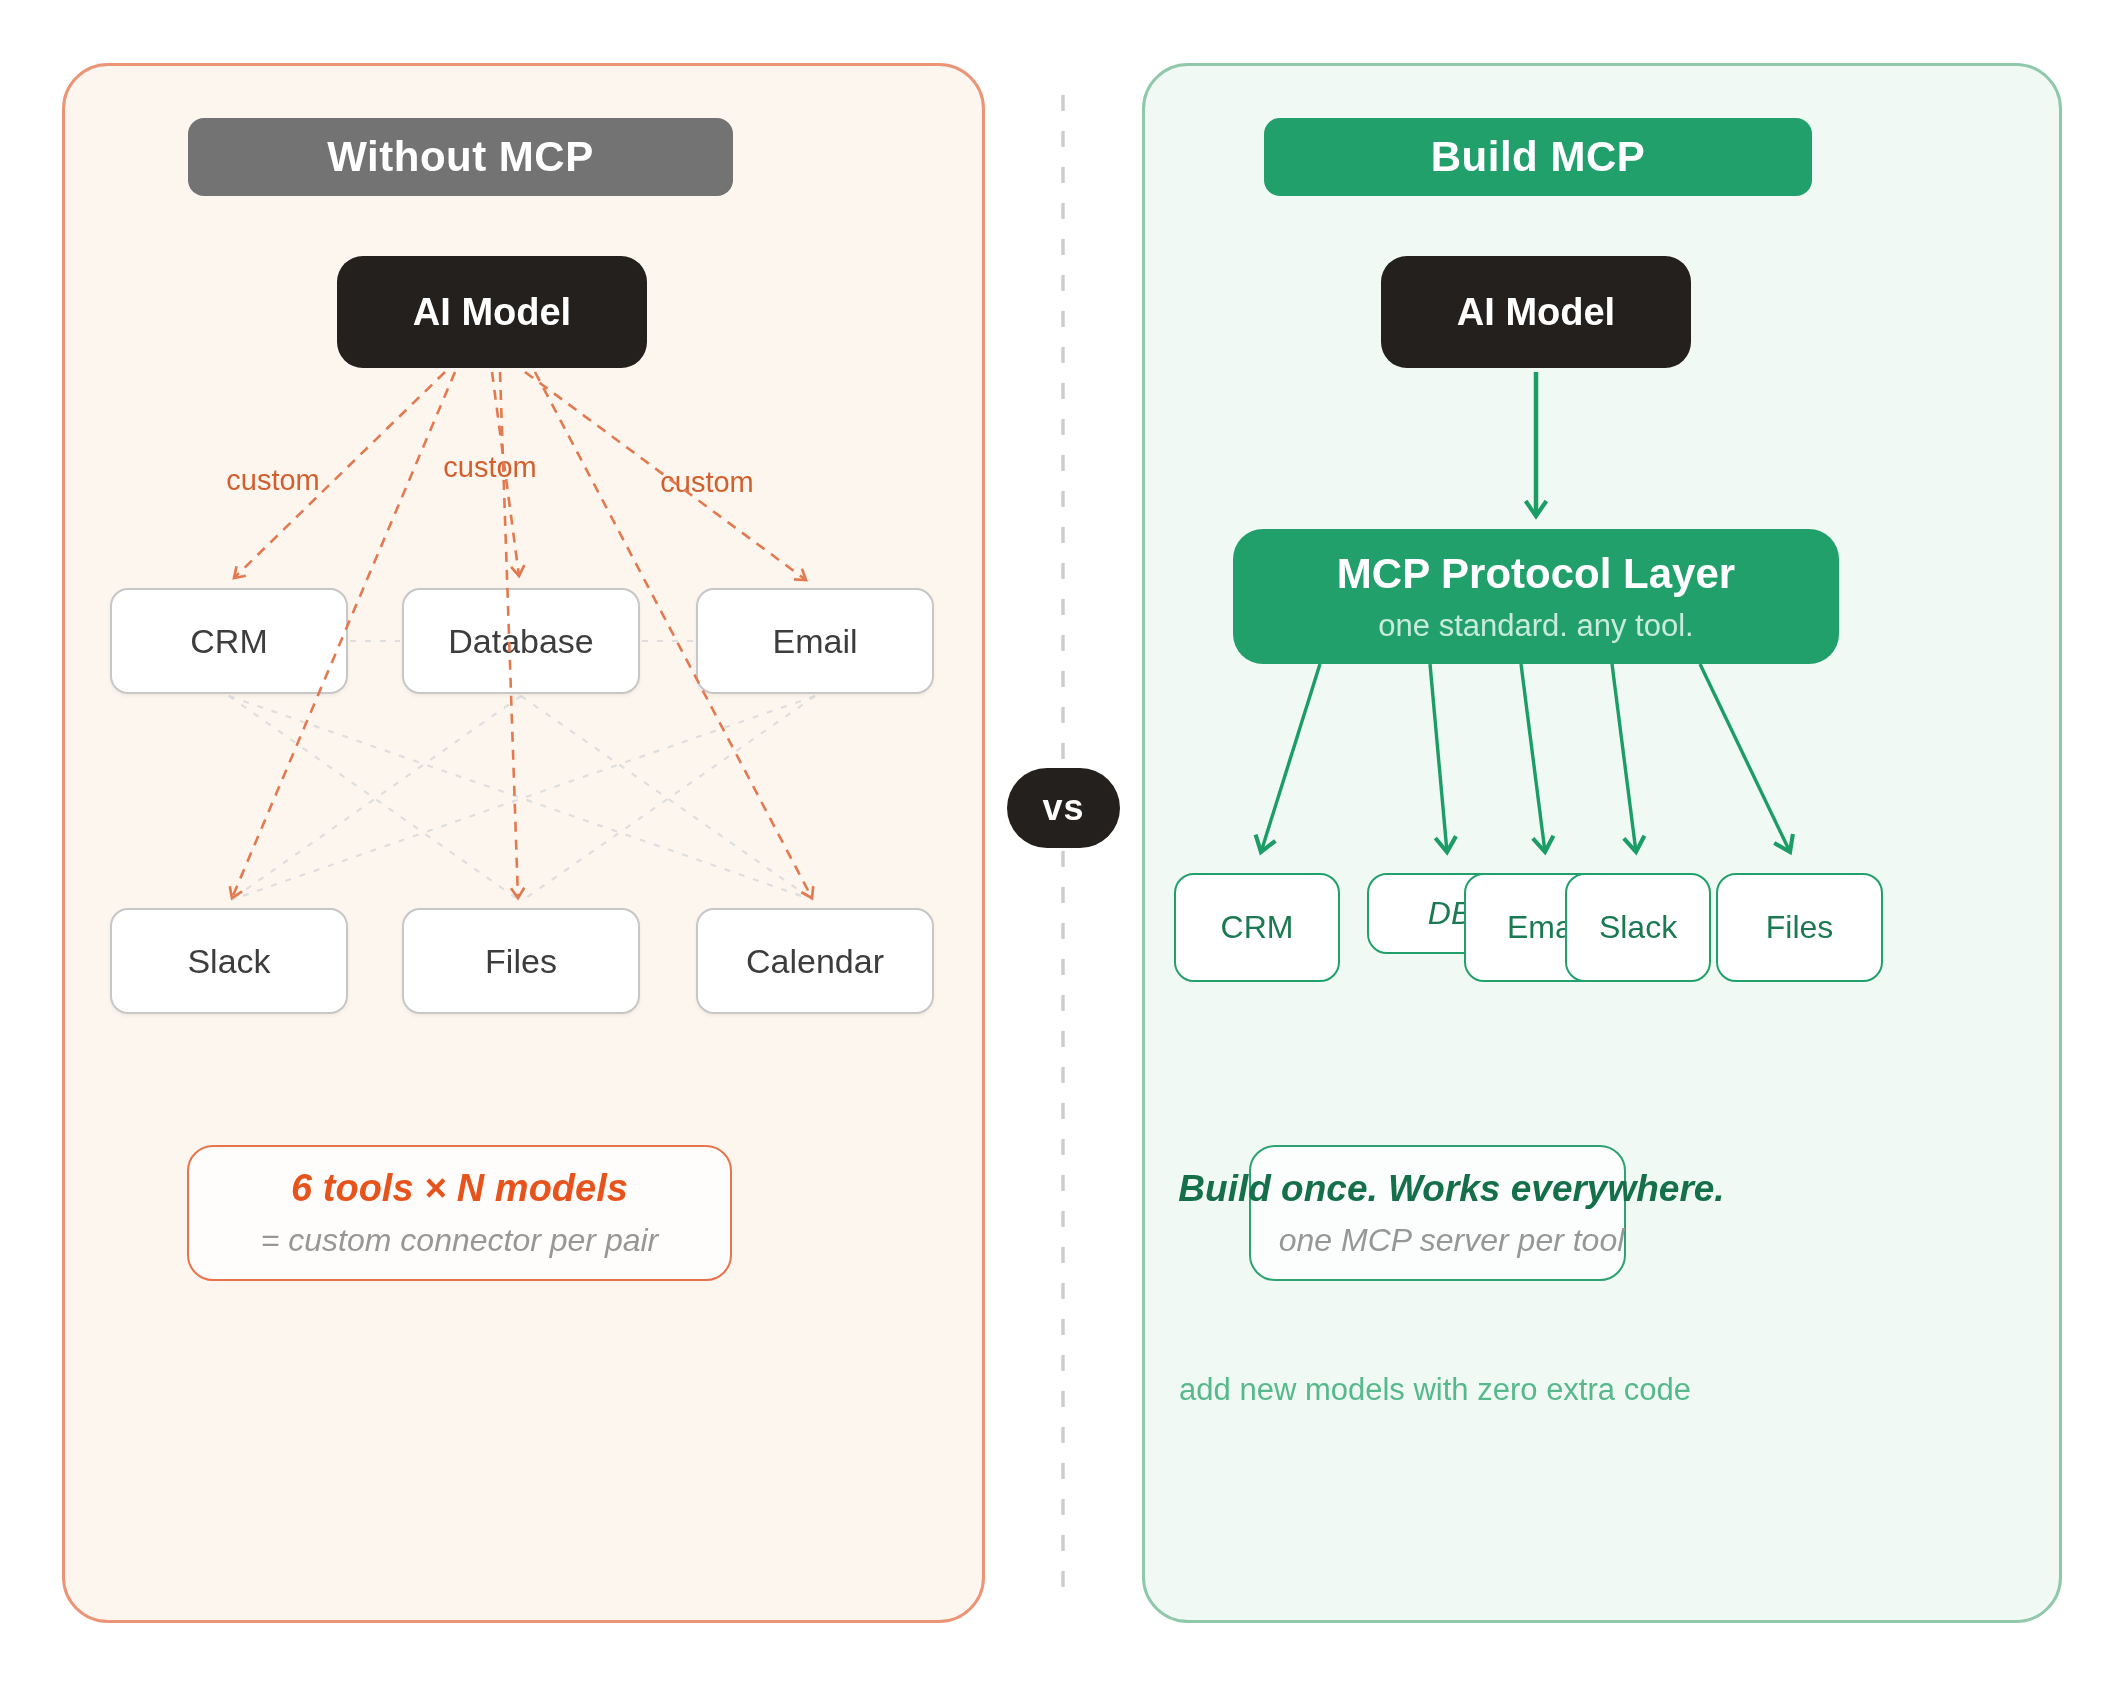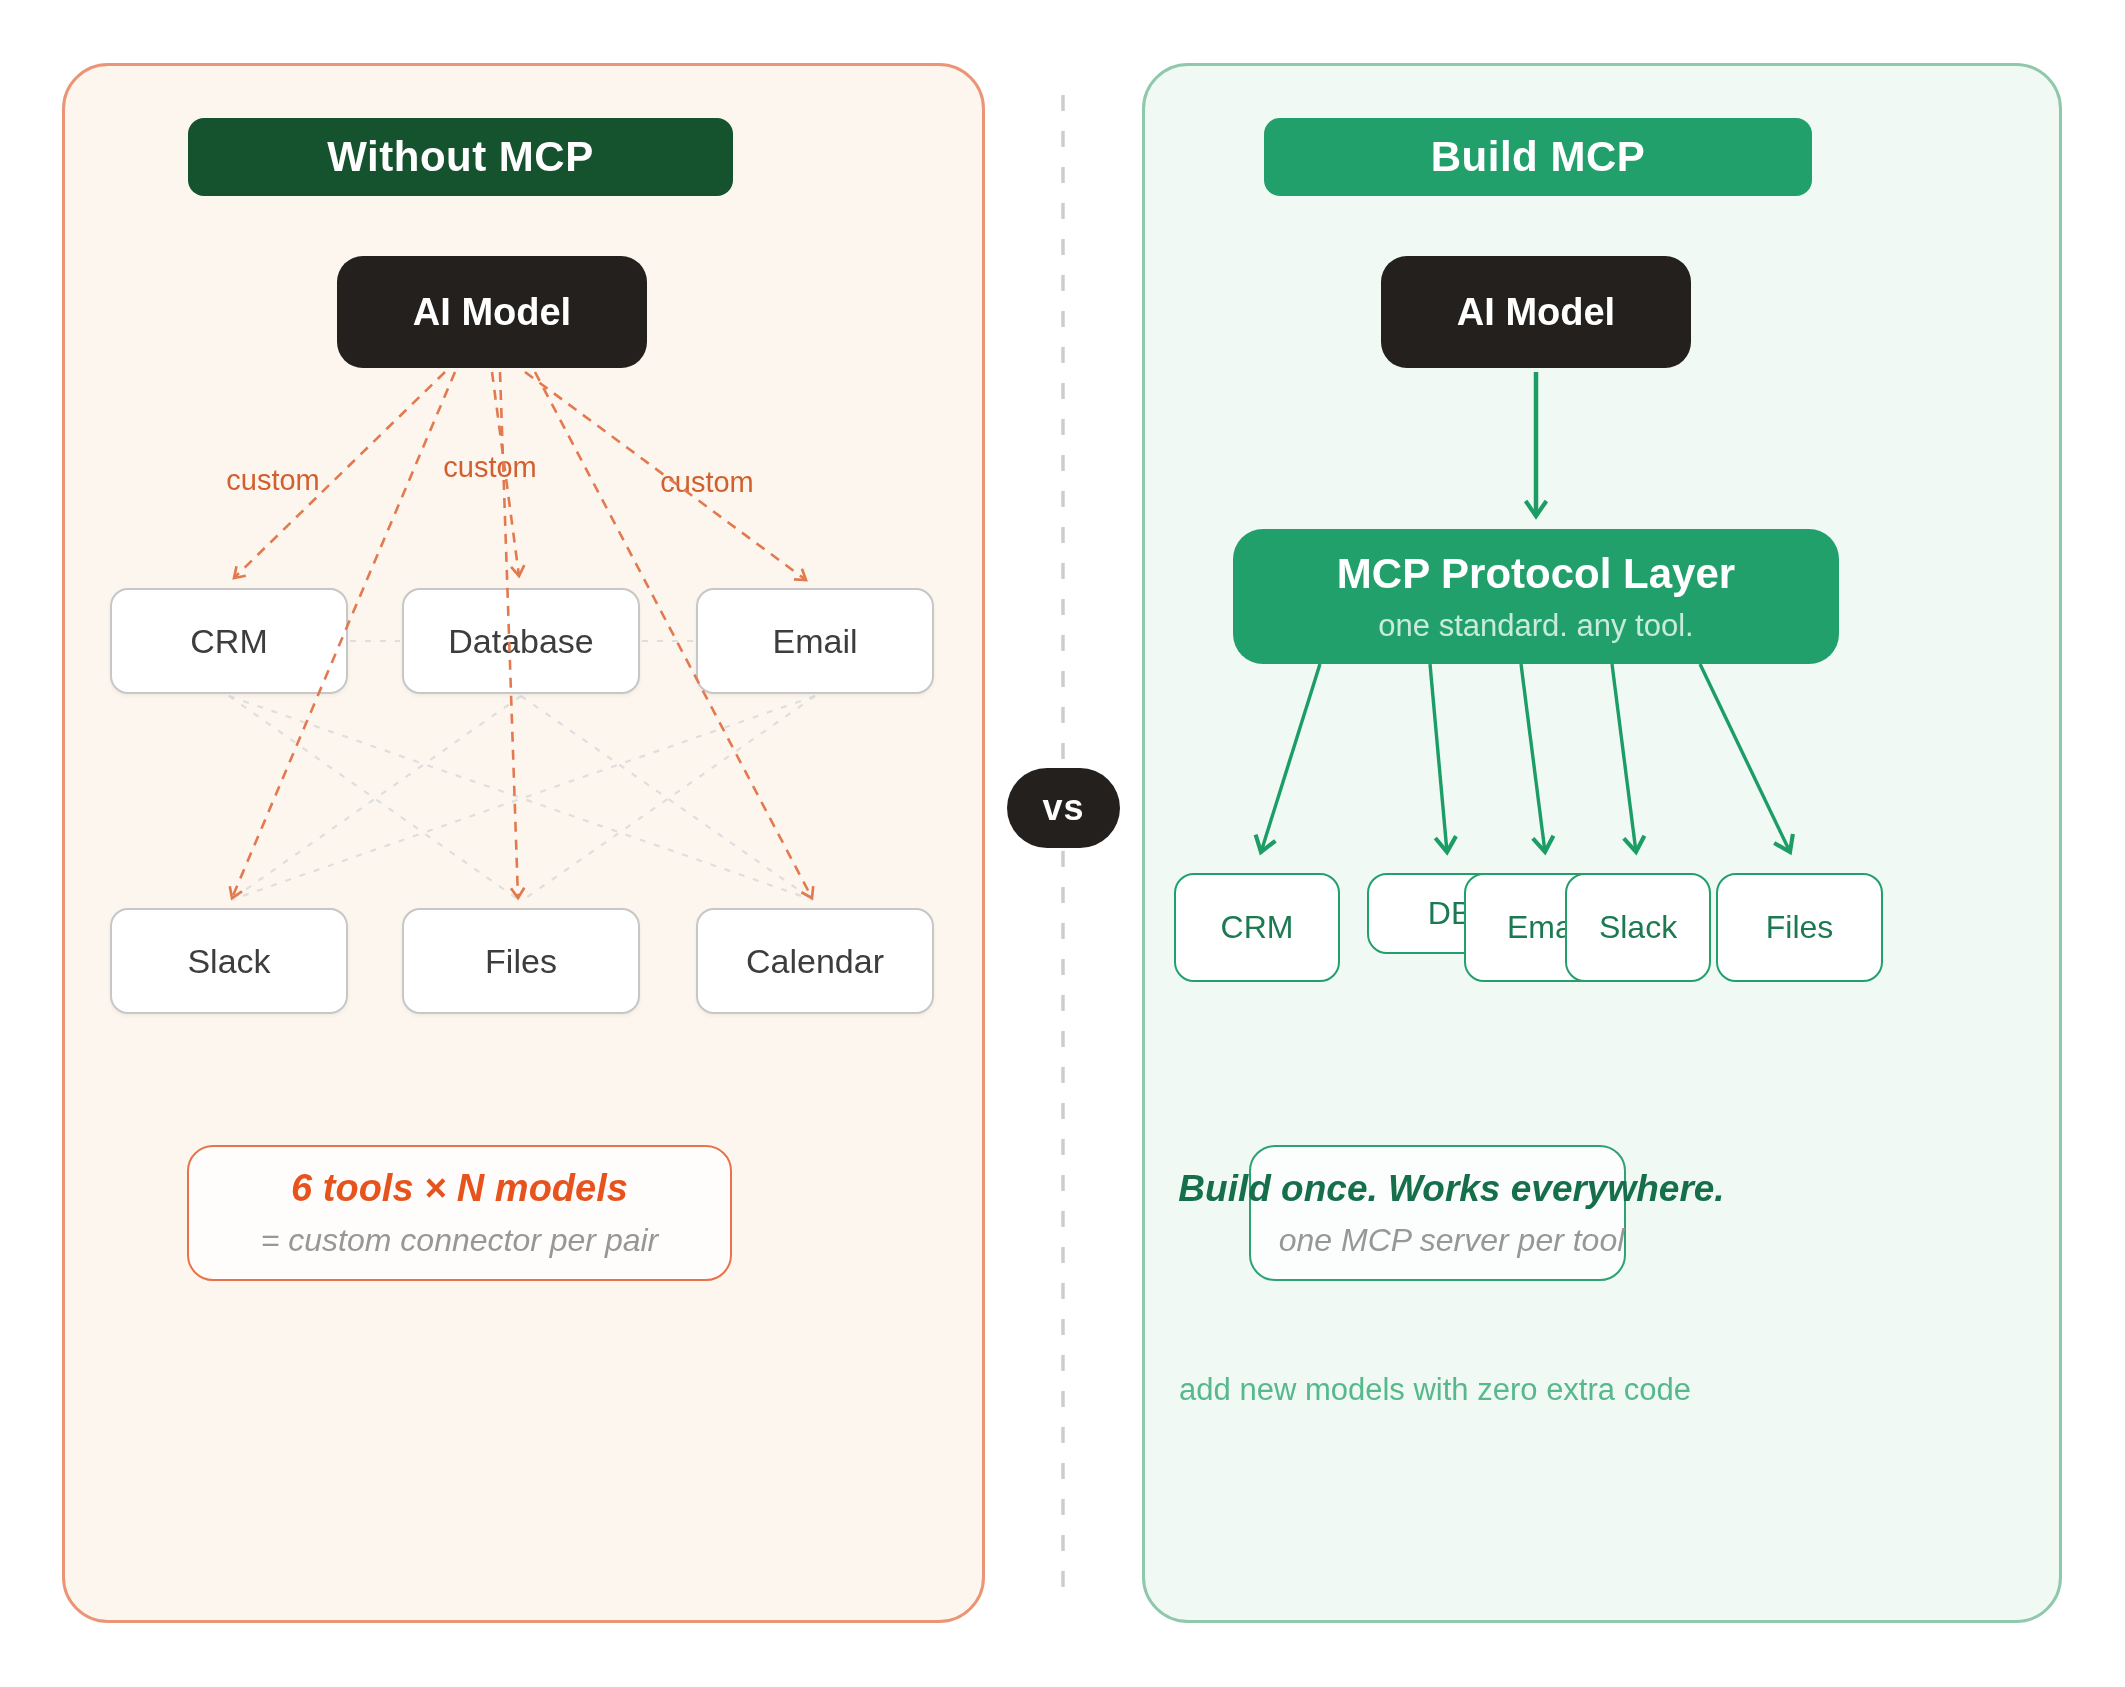--- a/index.html
+++ b/index.html
@@ -11,21 +11,21 @@
   .panel{position:absolute;top:63px;height:1560px;border-radius:46px;box-sizing:border-box;z-index:0;}
   .panel.left{left:62px;width:923px;background:#FDF6EF;border:3px solid #EB9476;}
   .panel.right{left:1142px;width:920px;background:#F1F9F5;border:3px solid #8FC8AA;}
   
   svg.layer{position:absolute;left:0;top:0;pointer-events:none;}
   #mesh-layer{z-index:1;}
   #arrow-layer{z-index:3;}
   
   .header-pill{position:absolute;z-index:2;border-radius:16px;display:flex;align-items:center;justify-content:center;
     color:#ffffff;font-weight:bold;font-size:42px;letter-spacing:.5px;}
-  .header-pill.orange{background:#14532d;}
+  .header-pill.orange{background:#737373;}
   .header-pill.green{background:#22A06C;}
   
   .ai-box{position:absolute;z-index:2;background:#24201E;border-radius:26px;display:flex;align-items:center;justify-content:center;
     color:#ffffff;font-weight:bold;font-size:38px;}
   
   .tool{position:absolute;z-index:2;background:#ffffff;box-sizing:border-box;display:flex;align-items:center;justify-content:center;overflow:hidden;}
   .tool.gray{border:2.5px solid #C7C7C7;border-radius:18px;color:#3D3D3D;font-size:34px;box-shadow:0 2px 4px rgba(0,0,0,0.05);}
   .tool.green{border:2.5px solid #22A06C;border-radius:20px;color:#1C7A53;font-size:32px;}
   
   .custom-lbl{position:absolute;z-index:2;color:#D2602F;font-size:29px;width:160px;text-align:center;}
@@ -124,21 +124,21 @@
   </div>
 
   <div class="mcp-box" style="left:1233px;top:529px;width:606px;height:135px;">
     <div class="t">MCP Protocol Layer</div>
     <div class="s">one standard. any tool.</div>
   </div>
 
   <div class="tool green" style="left:1174px;top:873px;width:166px;height:109px;">
     <span>CRM</span>
   </div>
-  <div class="tool green" style="left:1367px;top:873px;width:166px;height:81px;">
+  <div class="tool green" style="left:1367px;top:873px;width:166px;height:81px;font-style:italic;">
     <span>DB</span>
   </div>
   <div class="tool green" style="left:1464px;top:873px;width:166px;height:109px;">
     <span>Email</span>
   </div>
   <div class="tool green" style="left:1565px;top:873px;width:146px;height:109px;">
     <span>Slack</span>
   </div>
   <div class="tool green" style="left:1716px;top:873px;width:167px;height:109px;">
     <span>Files</span>

